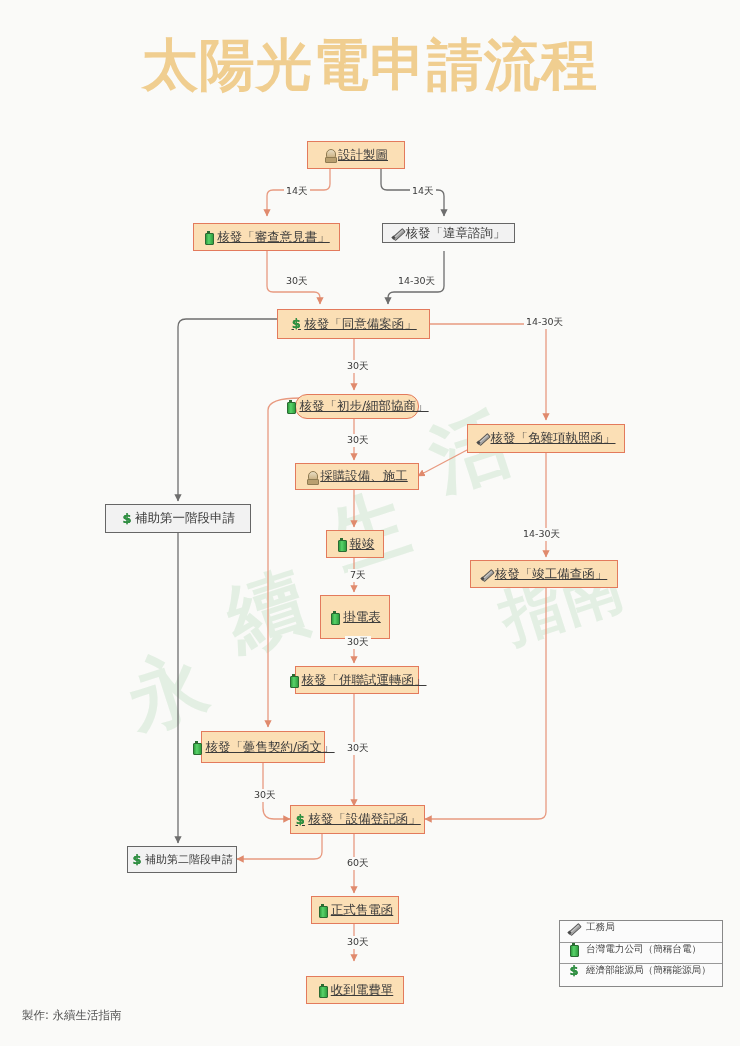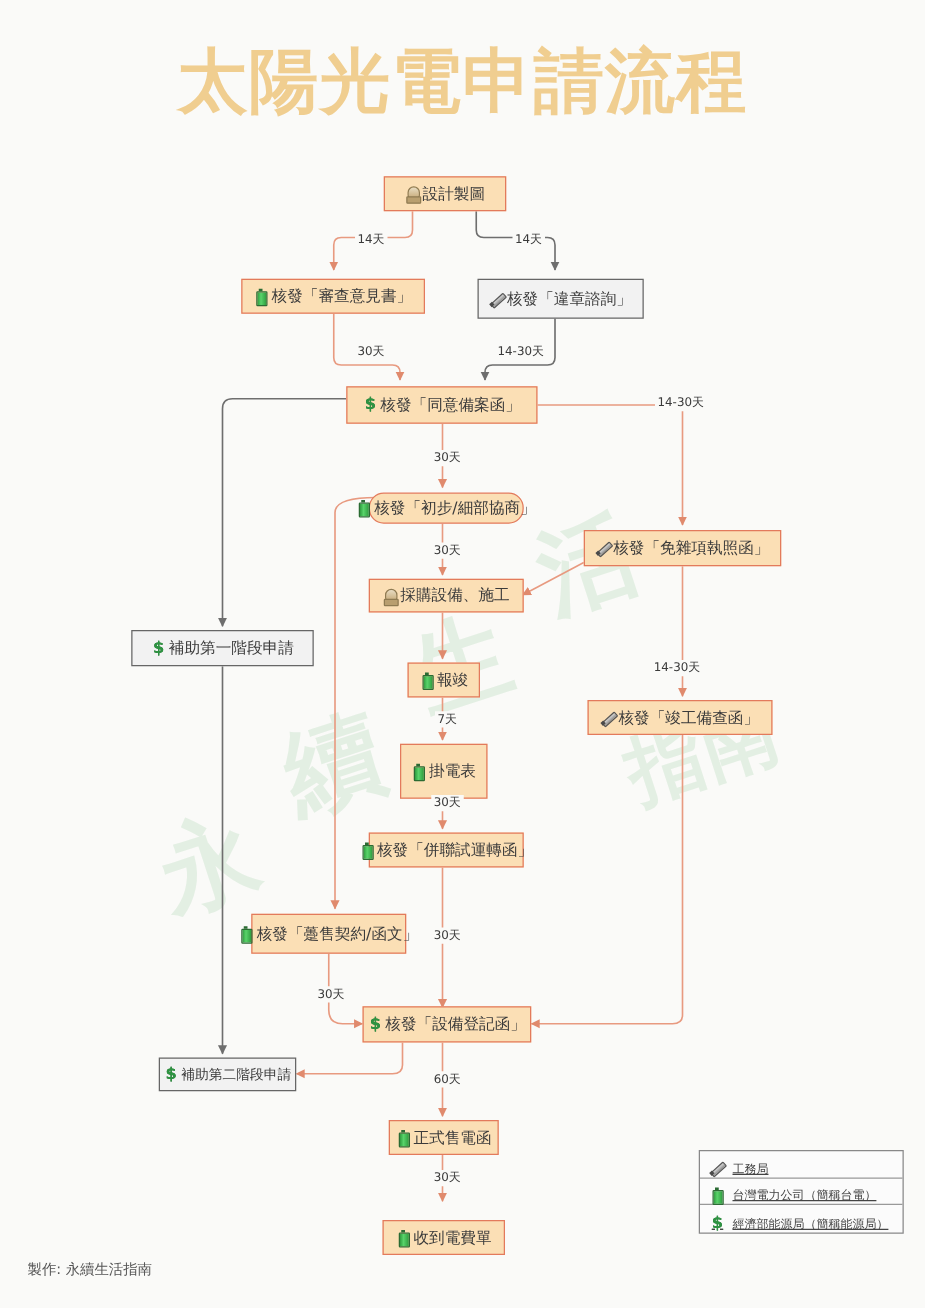--- a/index.html
+++ b/index.html
@@ -64,20 +64,21 @@
     font-size: 12.5px;
     line-height: 1;
     white-space: nowrap;
     z-index: 2;
     padding: 0 6px;
   }
   .node.orange {
     background: #fbdfb5;
     border: 1.6px solid #e37a5c;
     color: #3b3b3b;
+    text-decoration: underline;
   }
   .node.gray {
     background: #f2f2f2;
     border: 1.8px solid #666666;
     color: #3b3b3b;
   }
   .node .nlabel { padding-left: 2px; }
 
   
   .icon {
@@ -166,28 +167,27 @@
   #legend {
     position: absolute;
     left: 559px; top: 920px;
     width: 164px;
     border: 1.4px solid #888;
     background: #fbfbfb;
     z-index: 2;
   }
   #legend .lrow {
     display: flex;
-    align-items: flex-end;
+    align-items: flex-start;
     height: 21.5px;
     padding-left: 8px;
     border-bottom: 1.2px solid #999;
     font-size: 9.6px;
     color: #444;
     white-space: nowrap;
-    text-decoration: underline;
   }
   #legend .lrow:last-child { border-bottom: none; }
   #legend .lrow .ltext { padding-left: 6px; }
 
   
   #credit {
     position: absolute;
     left: 22px; top: 1008px;
     font-size: 11.5px;
     color: #555;
@@ -268,21 +268,21 @@
 <div class="node orange" style="left:307px; top:141px; width:98px; height:28px;">
   <span class="icon icon-vendor"></span>
   <span class="nlabel">設計製圖</span>
 </div>
 
 <div class="node orange" style="left:193px; top:223px; width:147px; height:28px;">
   <span class="icon icon-battery"></span>
   <span class="nlabel">核發「審查意見書」</span>
 </div>
 
-<div class="node gray" style="left:382px; top:223px; width:133px; height:32px;">
+<div class="node gray" style="left:382px; top:223px; width:133px; height:20px;">
   <span class="icon icon-pencil"></span>
   <span class="nlabel">核發「違章諮詢」</span>
 </div>
 
 <div class="node orange" style="left:277px; top:309px; width:153px; height:30px;">
   <span class="icon icon-dollar">$</span>
   <span class="nlabel">核發「同意備案函」</span>
 </div>
 
 <div class="node orange" style="left:295px; top:394px; width:124px; height:25px;border-radius:12px;">

